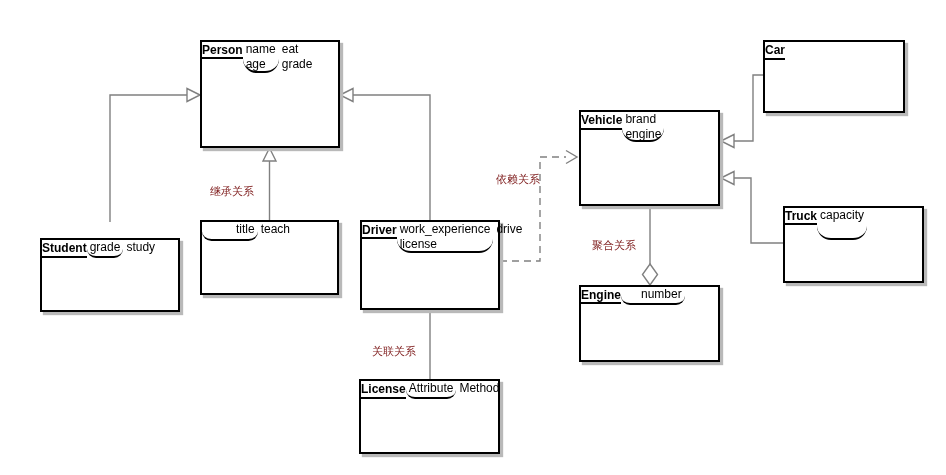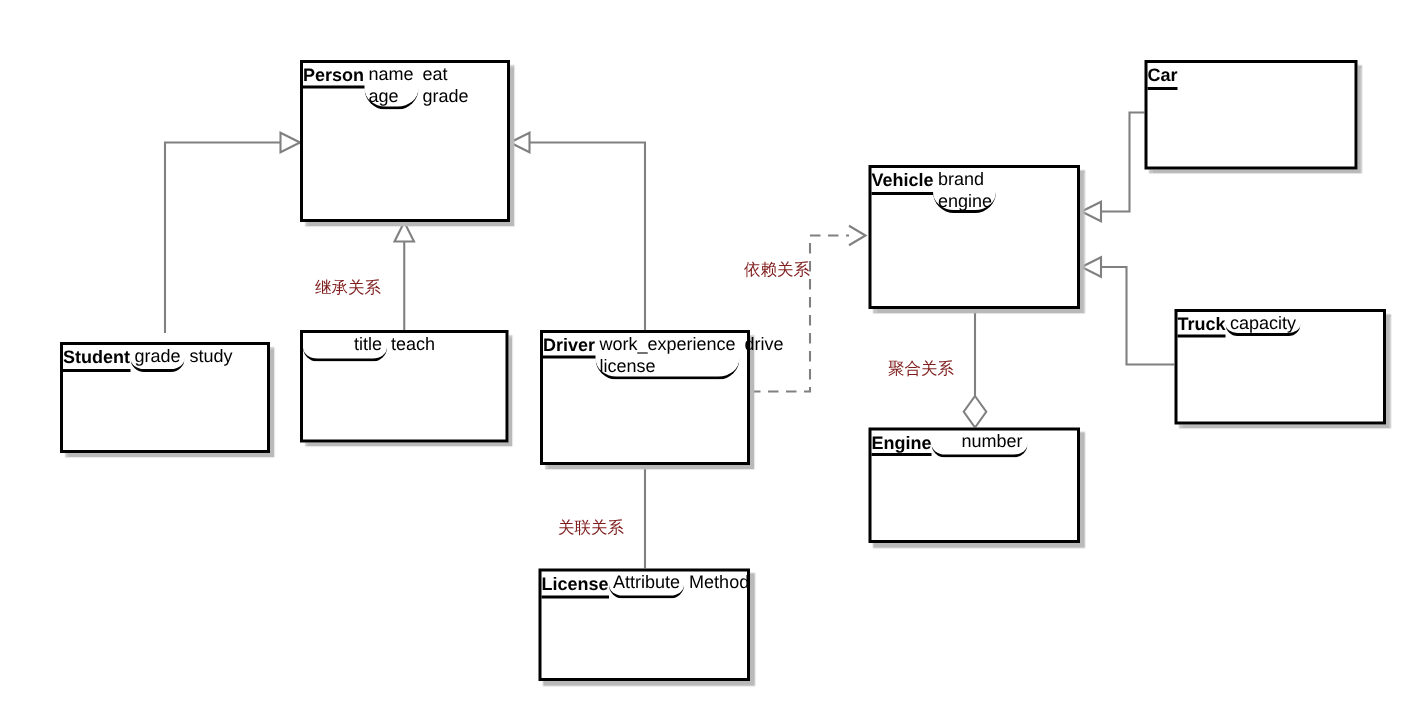--- a/index.html
+++ b/index.html
@@ -50,21 +50,21 @@
   .edge-label {
     position: absolute;
     font-size: 11px;
     color: #7f1d1d;
     white-space: nowrap;
   }
   
   .box-person  { left: 200px; top:  40px; width: 140px; height: 108px; }
   .box-person  .uml-title { height: 17px; }
   .box-person  .uml-attrs { height: 31px; }
-  .box-student { left:  40px; top: 228px; width: 140px; height:  74px; }
+  .box-student { left:  40px; top: 238px; width: 140px; height:  74px; }
   .box-student .uml-title { height: 18px; }
   .box-student .uml-attrs { height: 18px; }
   .box-teacher { left: 200px; top: 220px; width: 139px; height:  75px; }
   .box-teacher .uml-title { height: 18px; }
   .box-teacher .uml-attrs { height: 19px; padding-left: 34px; }
   .box-driver  { left: 360px; top: 220px; width: 140px; height:  90px; }
   .box-driver  .uml-title { height: 17px; }
   .box-driver  .uml-attrs { height: 31px; }
   .box-license { left: 359px; top: 379px; width: 141px; height:  75px; }
   .box-license .uml-title { height: 18px; }
@@ -73,21 +73,21 @@
   .box-vehicle .uml-title { height: 18px; }
   .box-vehicle .uml-attrs { height: 30px; }
   .box-engine  { left: 579px; top: 285px; width: 141px; height:  77px; }
   .box-engine  .uml-title { height: 17px; }
   .box-engine  .uml-attrs { height: 18px; padding-left: 20px; }
   .box-car     { left: 763px; top:  40px; width: 142px; height:  73px; }
   .box-car     .uml-title { height: 18px; }
   .box-car     .uml-attrs { height: 30px; }
   .box-truck   { left: 783px; top: 206px; width: 141px; height:  77px; }
   .box-truck   .uml-title { height: 17px; text-align: right; }
-  .box-truck   .uml-attrs { height: 16px; }
+  .box-truck   .uml-attrs { height: 32px; }
   .label-inheritance { left: 210px; top: 184px; }
   .label-dependency  { left: 496px; top: 172px; }
   .label-association { left: 372px; top: 344px; }
   .label-aggregation { left: 592px; top: 238px; }
 </style>
 </head>
 <body>
 
 <div id="canvas">
 

